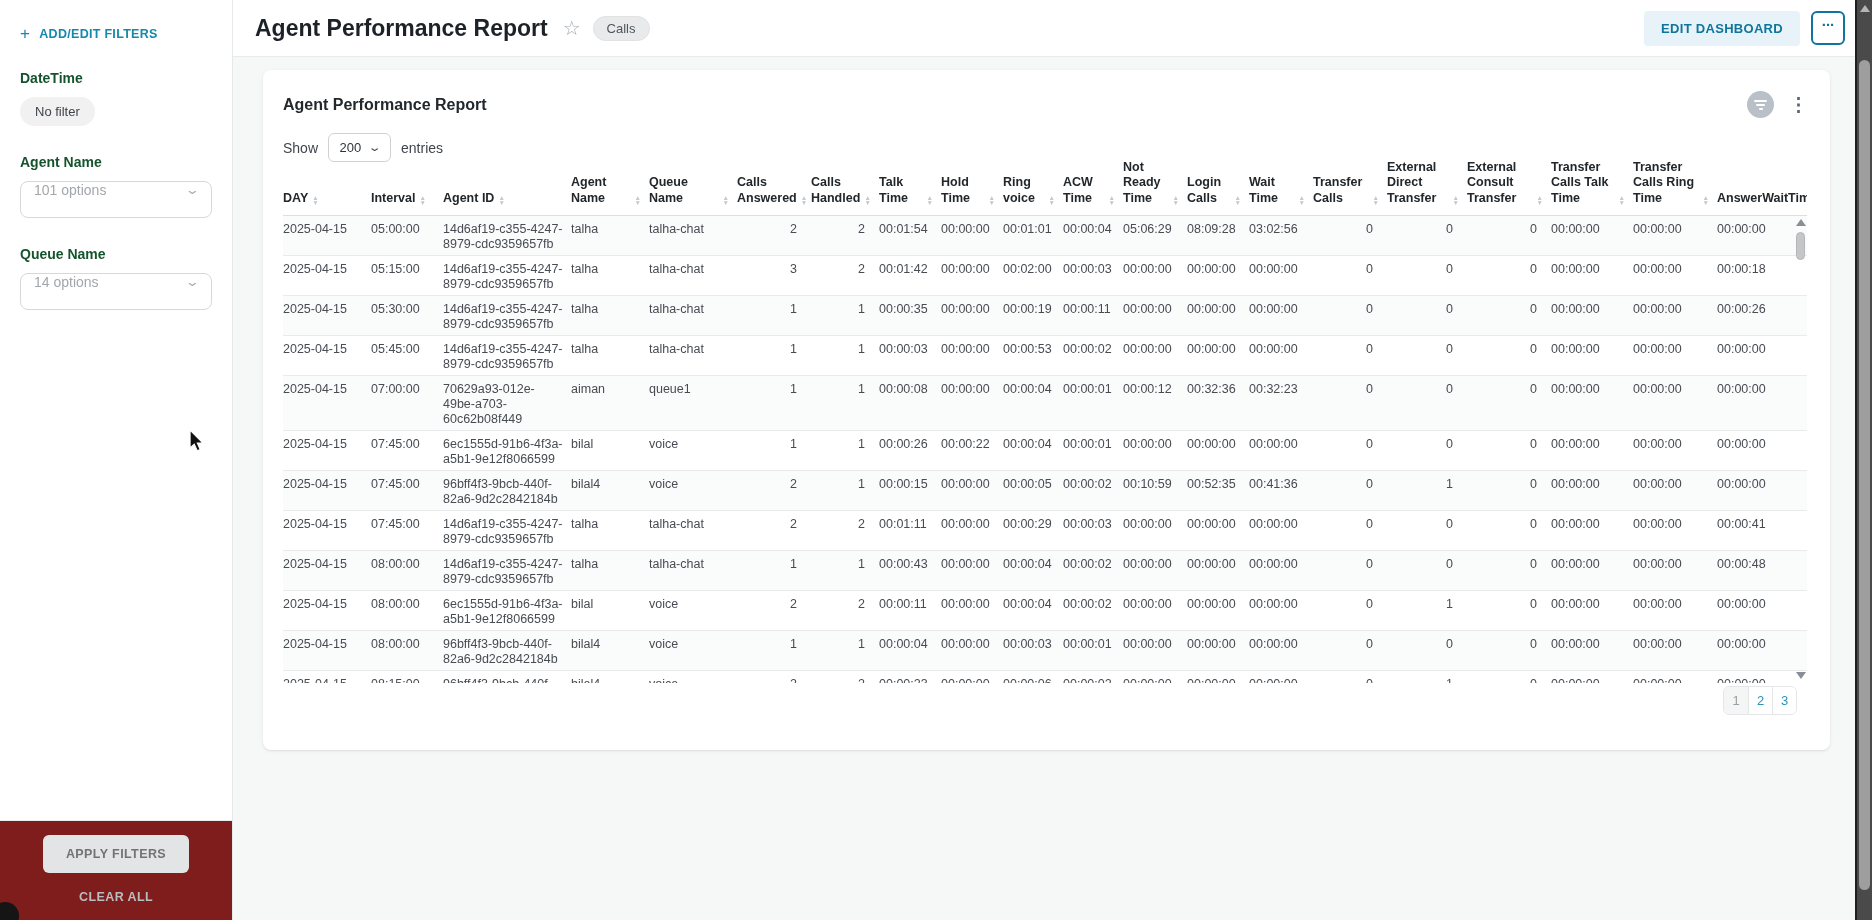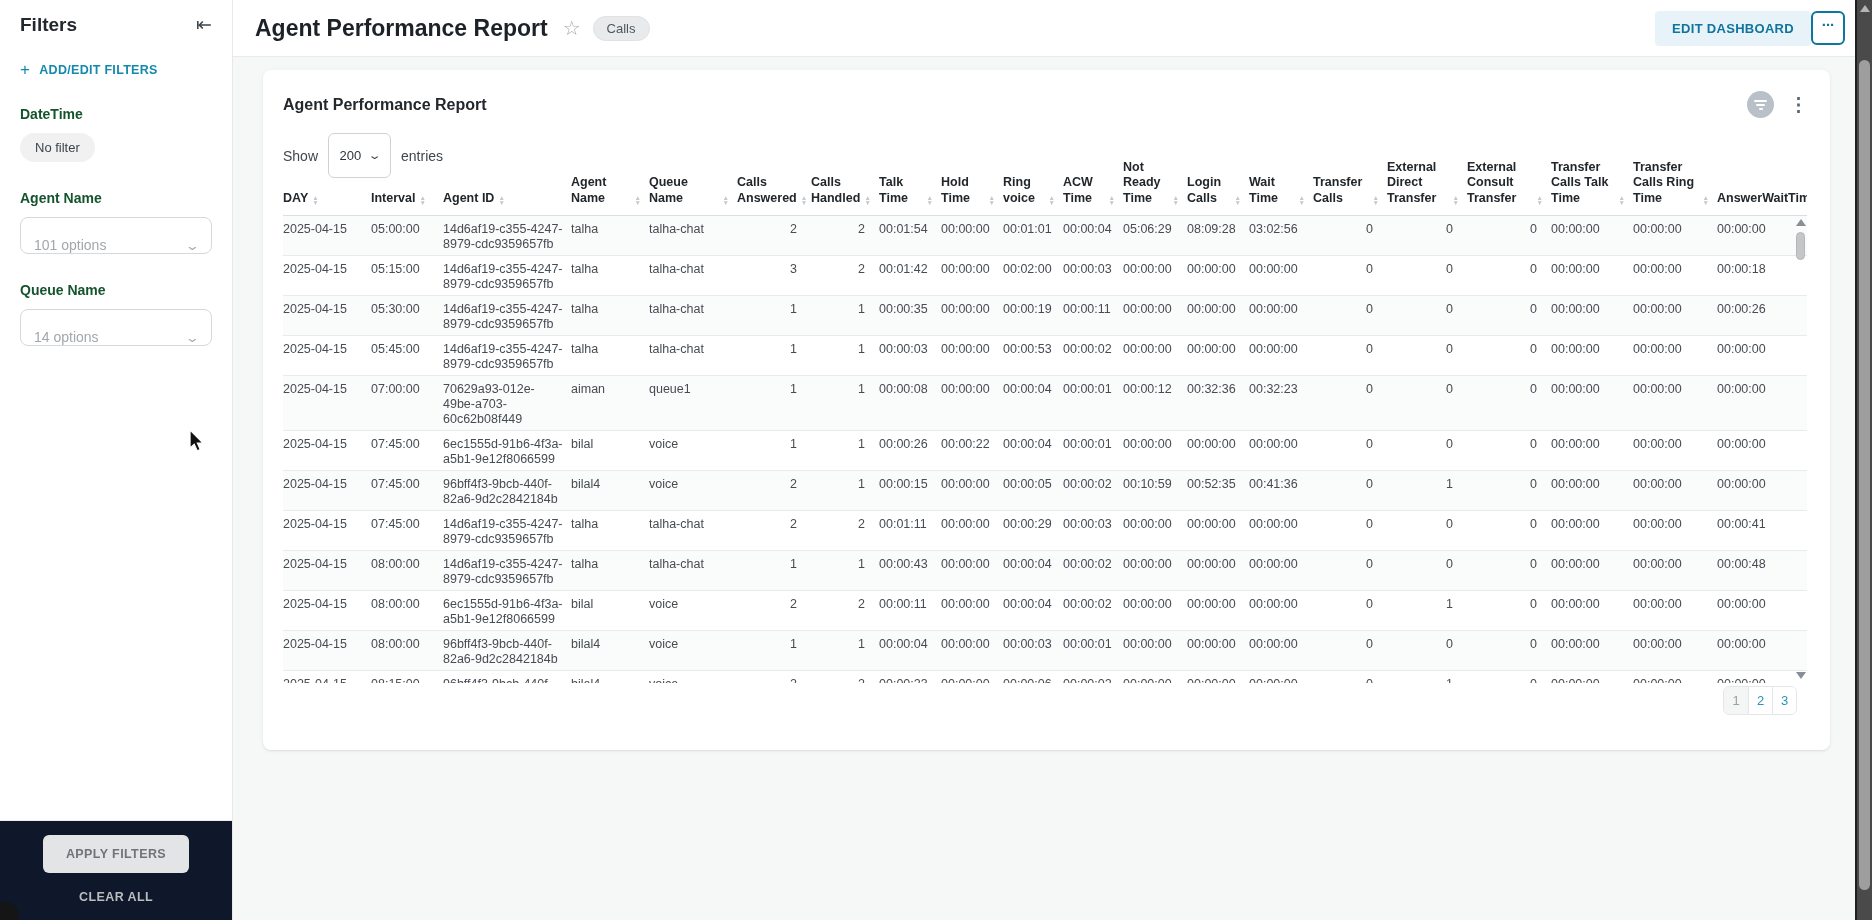--- a/index.html
+++ b/index.html
@@ -12,47 +12,47 @@
   
   .sidebar { position:absolute; left:0; top:0; width:233px; height:920px; background:#fff; border-right:1px solid #e7e8e9; }
   .sb-head { display:flex; justify-content:space-between; align-items:center; padding:13px 18px 0 20px; }
   .sb-title { font-size:19px; font-weight:700; color:#23282d; }
   .collapse-btn { font-size:19px; color:#3f464c; cursor:pointer; line-height:1; background:none; border:none; padding:2px; }
   .addedit { display:flex; gap:9px; align-items:center; color:#1489ad; font-weight:700; font-size:12.5px; letter-spacing:.3px; margin:25px 20px 0 20px; cursor:pointer; }
   .addedit .plus { font-size:17px; font-weight:400; line-height:1; }
   .filter-block { margin:28px 20px 0 20px; }
   .filter-label { font-weight:700; font-size:14px; color:#14532d; margin-bottom:11px; }
   .pill { display:inline-block; background:#f1f1f2; border-radius:15px; padding:7px 15px; font-size:13px; color:#3e4449; cursor:pointer; }
-  .select { height:37px; border:1px solid #d6d9db; border-radius:8px; display:flex; align-items:flex-end; justify-content:space-between; padding:0 13px; color:#a2a7ac; font-size:14px; background:#fff; cursor:pointer; }
+  .select { height:37px; border:1px solid #d6d9db; border-radius:8px; display:flex; align-items:flex-start; justify-content:space-between; padding:0 13px; color:#a2a7ac; font-size:14px; background:#fff; cursor:pointer; }
   .select .chev { color:#a8adb2; font-size:13px; transform:scaleX(1.4); }
-  .sb-footer { position:absolute; left:0; right:0; bottom:0; padding:14px 6px 16px; border-top:1px solid #ededee; text-align:center; background:#0f172a; }
+  .sb-footer { position:absolute; left:0; right:0; bottom:0; padding:14px 6px 16px; border-top:1px solid #ededee; text-align:center; background:#7f1d1d; }
   .apply-btn { background:#e3e4e5; color:#6f7478; font-weight:700; font-size:12.5px; border:none; border-radius:6px; padding:12px 23px; letter-spacing:.4px; cursor:pointer; }
   .clear-all { margin-top:17px; color:#b9bdc0; font-weight:700; font-size:12.5px; letter-spacing:.4px; cursor:pointer; }
 
   
   .main { position:absolute; left:233px; top:0; right:17px; bottom:0; background:#f6f7f7; }
   .topbar { height:57px; background:#fff; border-bottom:1px solid #e9eaeb; display:flex; align-items:center; padding:0 10px 0 22px; }
   .page-title { font-size:23px; font-weight:700; color:#1d2228; }
   .star { margin-left:15px; color:#a7adb3; font-size:20px; line-height:1; cursor:pointer; }
   .badge { margin-left:12px; background:#e9eaeb; border:1px solid #e0e2e3; border-radius:13px; padding:4px 13px; font-size:13px; color:#4e565e; }
-  .topbar-right { margin-left:auto; display:flex; align-items:center; }
+  .topbar-right { margin-left:auto; display:flex; gap:11px; align-items:center; }
   .edit-btn { background:#e7f3f8; color:#10759c; font-weight:700; font-size:13px; border:none; border-radius:4px; padding:10px 17px; letter-spacing:.3px; cursor:pointer; }
   .more-btn { width:34px; height:34px; border:2px solid #10759c; border-radius:6px; background:#fff; color:#10759c; font-weight:700; font-size:15px; display:flex; align-items:flex-start; justify-content:center; line-height:14px; cursor:pointer; }
 
   
   .card { position:absolute; left:30px; top:70px; width:1567px; height:680px; background:#fff; border-radius:8px; box-shadow:0 1px 2px rgba(0,0,0,.07), 0 1px 5px rgba(0,0,0,.05); }
   .card-head { display:flex; align-items:center; padding:21px 22px 0 20px; }
   .card-title { font-size:16px; font-weight:700; color:#23282d; }
   .card-icons { margin-left:auto; display:flex; align-items:center; gap:15px; }
   .filter-circle { width:27px; height:27px; border-radius:50%; background:#b9c0c7; display:flex; flex-direction:column; align-items:center; justify-content:center; gap:2px; cursor:pointer; }
   .filter-circle i { display:block; height:2px; background:#fff; border-radius:1px; }
   .filter-circle i:nth-child(1){ width:13px; } .filter-circle i:nth-child(2){ width:9px; } .filter-circle i:nth-child(3){ width:4px; }
   .kebab { color:#5c6670; font-size:19px; font-weight:700; line-height:1; cursor:pointer; }
   .show-row { display:flex; align-items:center; gap:10px; padding:15px 20px 0 20px; font-size:14px; color:#3f464c; }
-  .pagesize { min-width:63px; height:45px; border:1px solid #cfd3d6; border-radius:6px; display:flex; align-items:center; justify-content:center; gap:9px; font-size:13px; color:#2f353a; padding:0 10px; background:#fff; cursor:pointer; }
+  .pagesize { min-width:63px; height:29px; border:1px solid #cfd3d6; border-radius:6px; display:flex; align-items:center; justify-content:center; gap:9px; font-size:13px; color:#2f353a; padding:0 10px; background:#fff; cursor:pointer; }
   .pagesize .chev { color:#42484e; font-size:11px; transform:scaleX(1.5); }
 
   
   .table-wrap { position:absolute; left:20px; top:88px; width:1524px; height:525px; overflow:hidden; }
   table { border-collapse:collapse; table-layout:fixed; width:1505px; }
   thead th { height:57px; vertical-align:bottom; padding:0 8px 8px 0; font-weight:700; color:#22272c; border-bottom:1px solid #dcdfe2; font-size:12.5px; line-height:1.25; text-align:left; cursor:pointer; }
   .th-inner { display:flex; align-items:flex-end; gap:4px; }
   th.al-r .th-inner { }
   .sort { display:inline-flex; flex-direction:column; margin-bottom:2px; flex:0 0 auto; }
   .sort i { font-style:normal; font-size:6.5px; color:#c3c8cd; line-height:5px; }
@@ -79,24 +79,20 @@
   .win-thumb { position:absolute; left:2px; right:2px; top:60px; height:830px; background:#9e9e9e; border-radius:7px; }
 
   
   .cursor { position:absolute; left:188px; top:430px; z-index:50; pointer-events:none; }
   .corner-blob { position:absolute; left:-9px; bottom:-10px; width:28px; height:28px; background:#151515; border-radius:50%; z-index:40; }
 </style>
 </head>
 <body>
 
 <aside class="sidebar">
-  <div class="sb-head">
-    <span class="sb-title">Filters</span>
-    <button class="collapse-btn">⇤</button>
-  </div>
   <div class="addedit">
     <span class="plus">+</span>
     <span>ADD/EDIT FILTERS</span>
   </div>
 
   <div class="filter-block">
     <div class="filter-label">DateTime</div>
     <span class="pill">No filter</span>
   </div>
 

